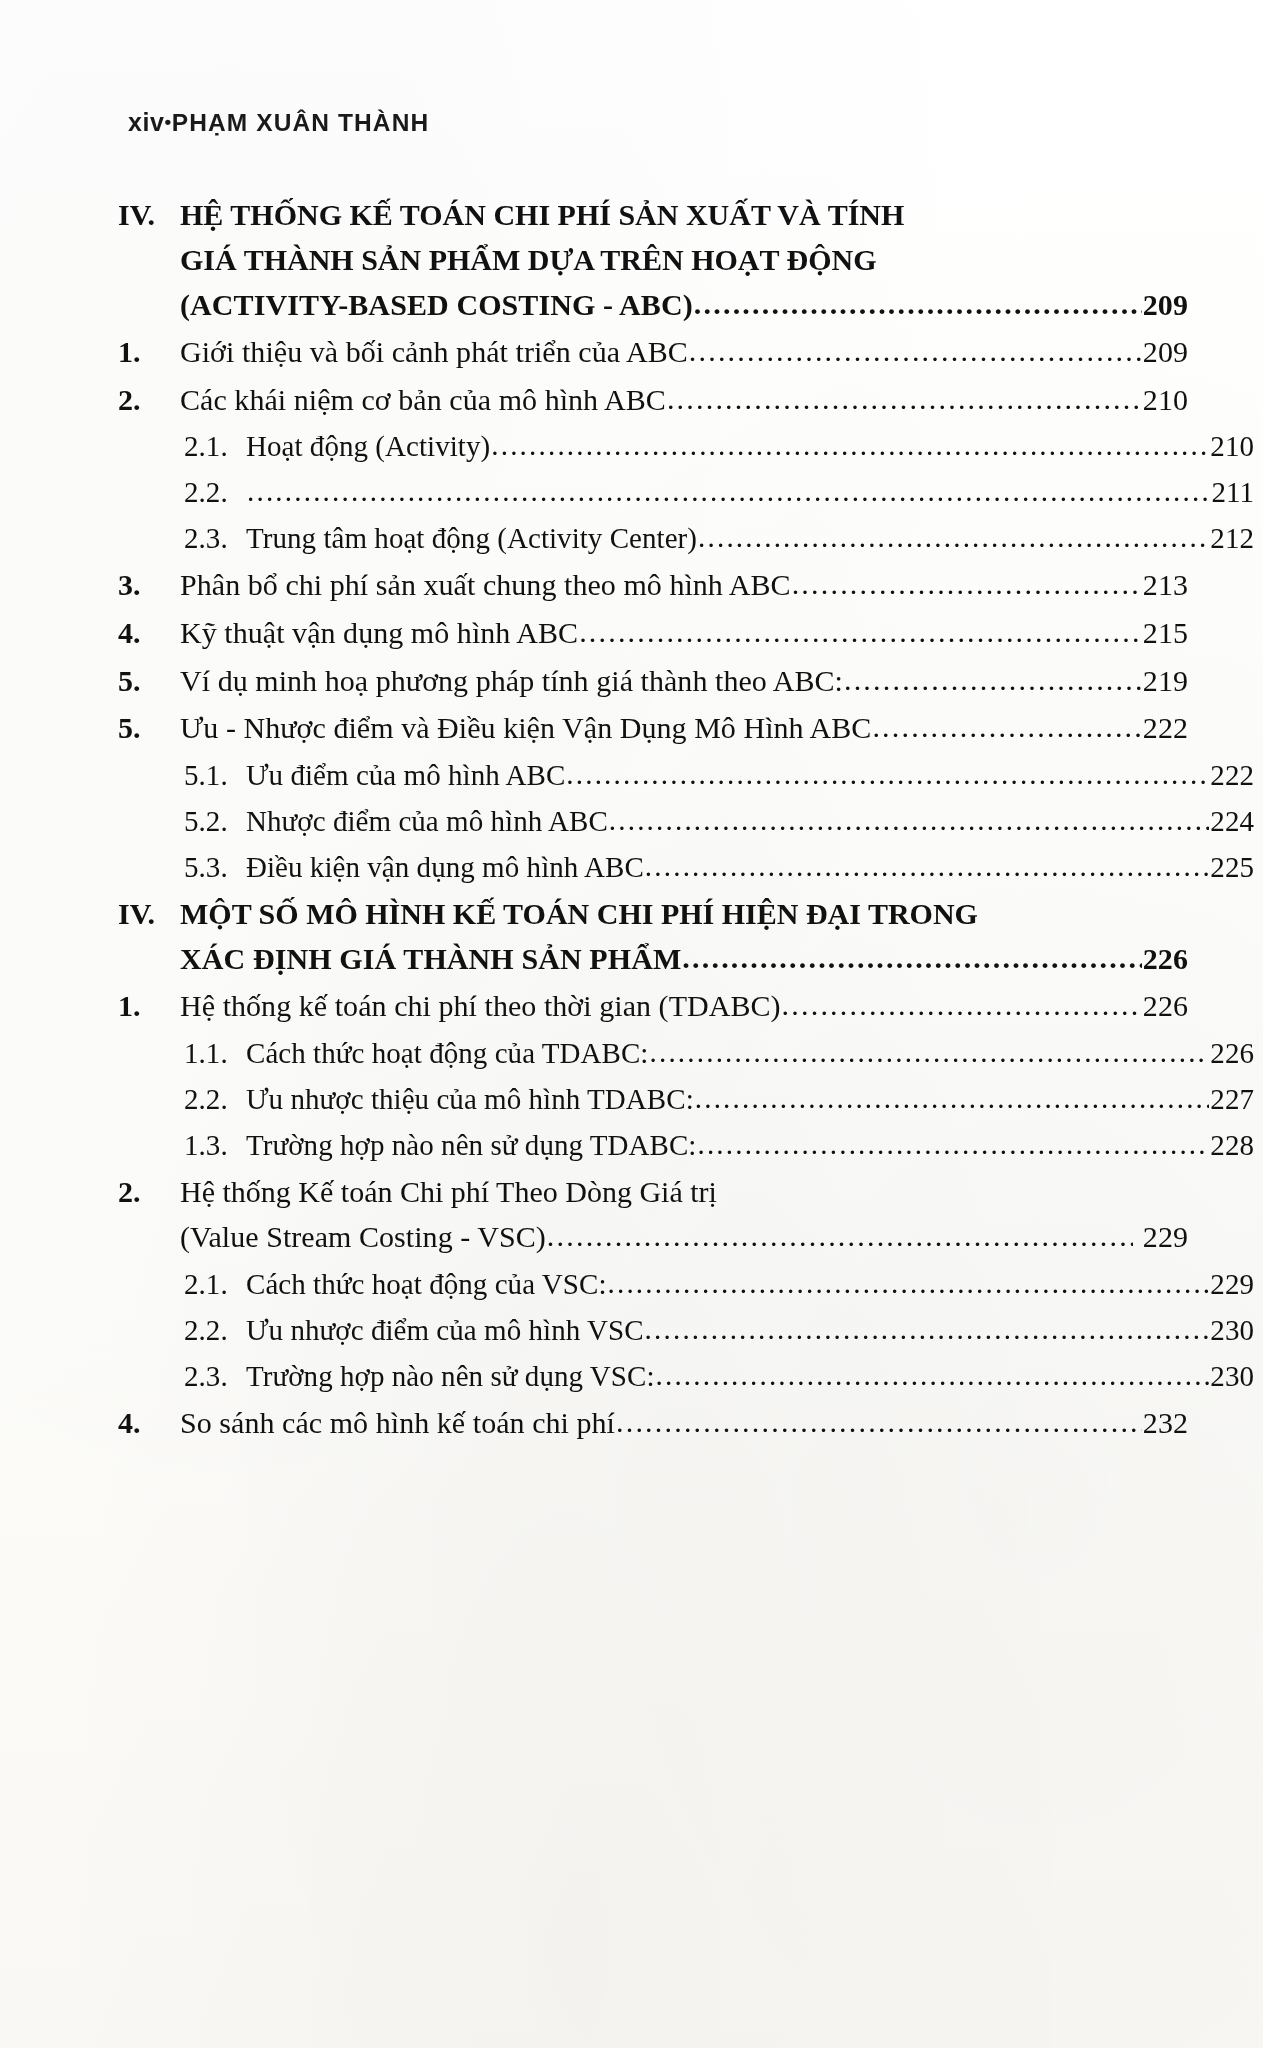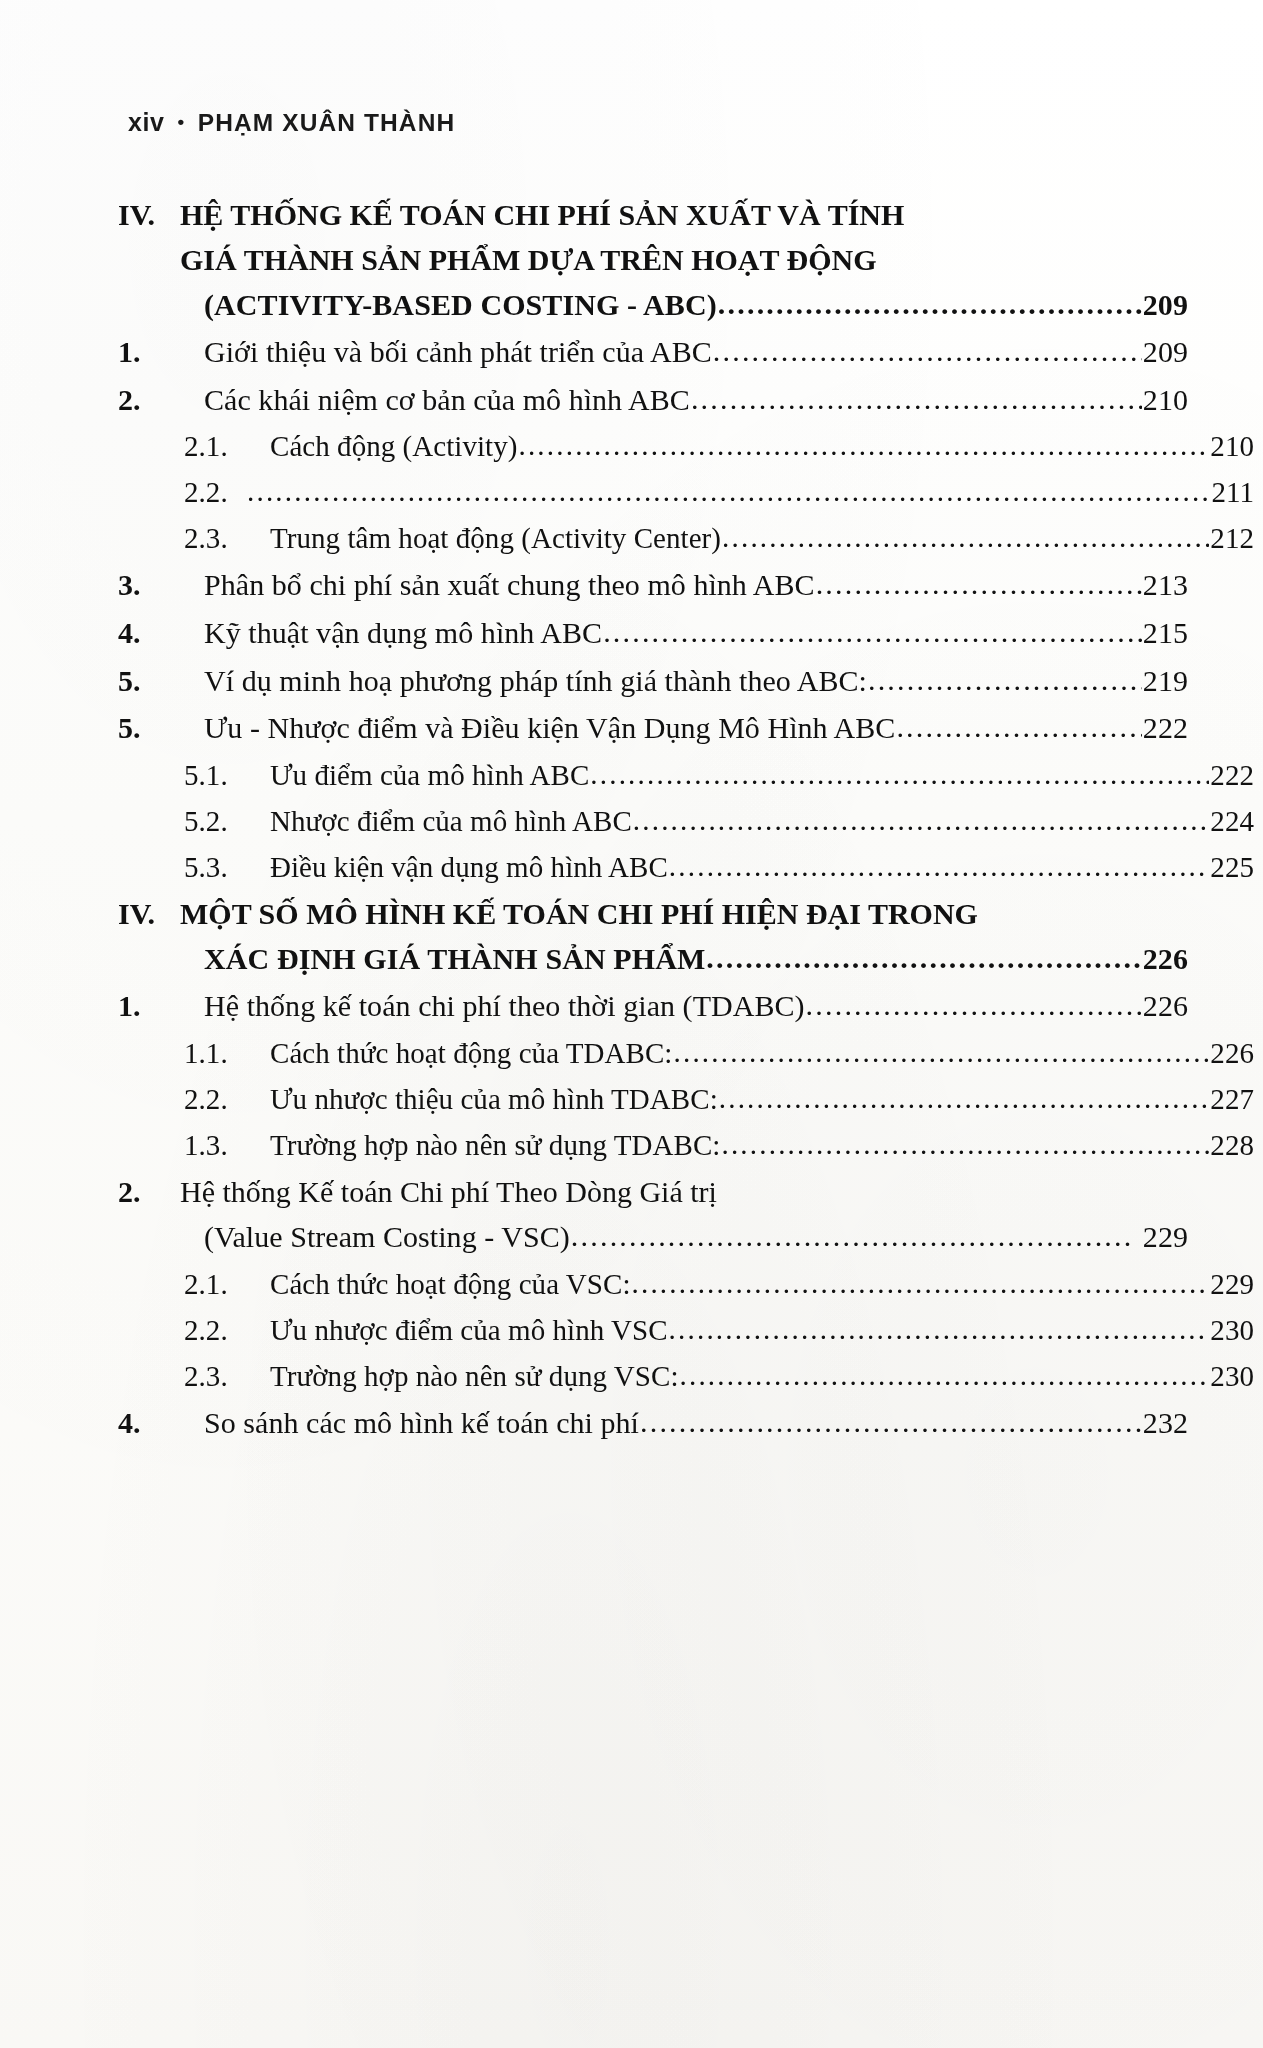--- a/index.html
+++ b/index.html
@@ -36,21 +36,20 @@
     z-index: 1;
   }
 
   
   .running-header {
     position: absolute;
     left: 128px;
     top: 108px;
     display: flex;
     align-items: baseline;
-    gap: 13px;
     font-family: "Liberation Sans", "DejaVu Sans", sans-serif;
     font-weight: 700;
     font-size: 25px;
     letter-spacing: 0.6px;
     color: #1a1a1a;
   }
   .running-header .folio {
     font-size: 25px;
     font-weight: 700;
   }
@@ -78,21 +77,20 @@
     width: 100%;
     margin-bottom: 2px;
   }
   .entry .num {
     flex: 0 0 auto;
     text-align: left;
   }
   .entry .title {
     flex: 0 0 auto;
     white-space: nowrap;
-    margin-left: 24px;
   }
   .entry .leader {
     flex: 1 1 auto;
     overflow: hidden;
     white-space: nowrap;
     margin: 0 1px 0 1px;
     position: relative;
     top: -1px;
   }
   .entry .leader::after {
@@ -186,21 +184,21 @@
 
       <div class="entry lv-1">
         <span class="num">2.</span>
         <span class="title">Các khái niệm cơ bản của mô hình ABC</span>
         <span class="leader"></span>
         <span class="pageno">210</span>
       </div>
 
       <div class="entry lv-2">
         <span class="num">2.1.</span>
-        <span class="title">Cách động (Activity)</span>
+        <span class="title">Hoạt động (Activity)</span>
         <span class="leader"></span>
         <span class="pageno">210</span>
       </div>
 
       <div class="entry lv-2">
         <span class="num">2.2.</span>
         <span class="leader"></span>
         <span class="pageno">211</span>
       </div>
 

